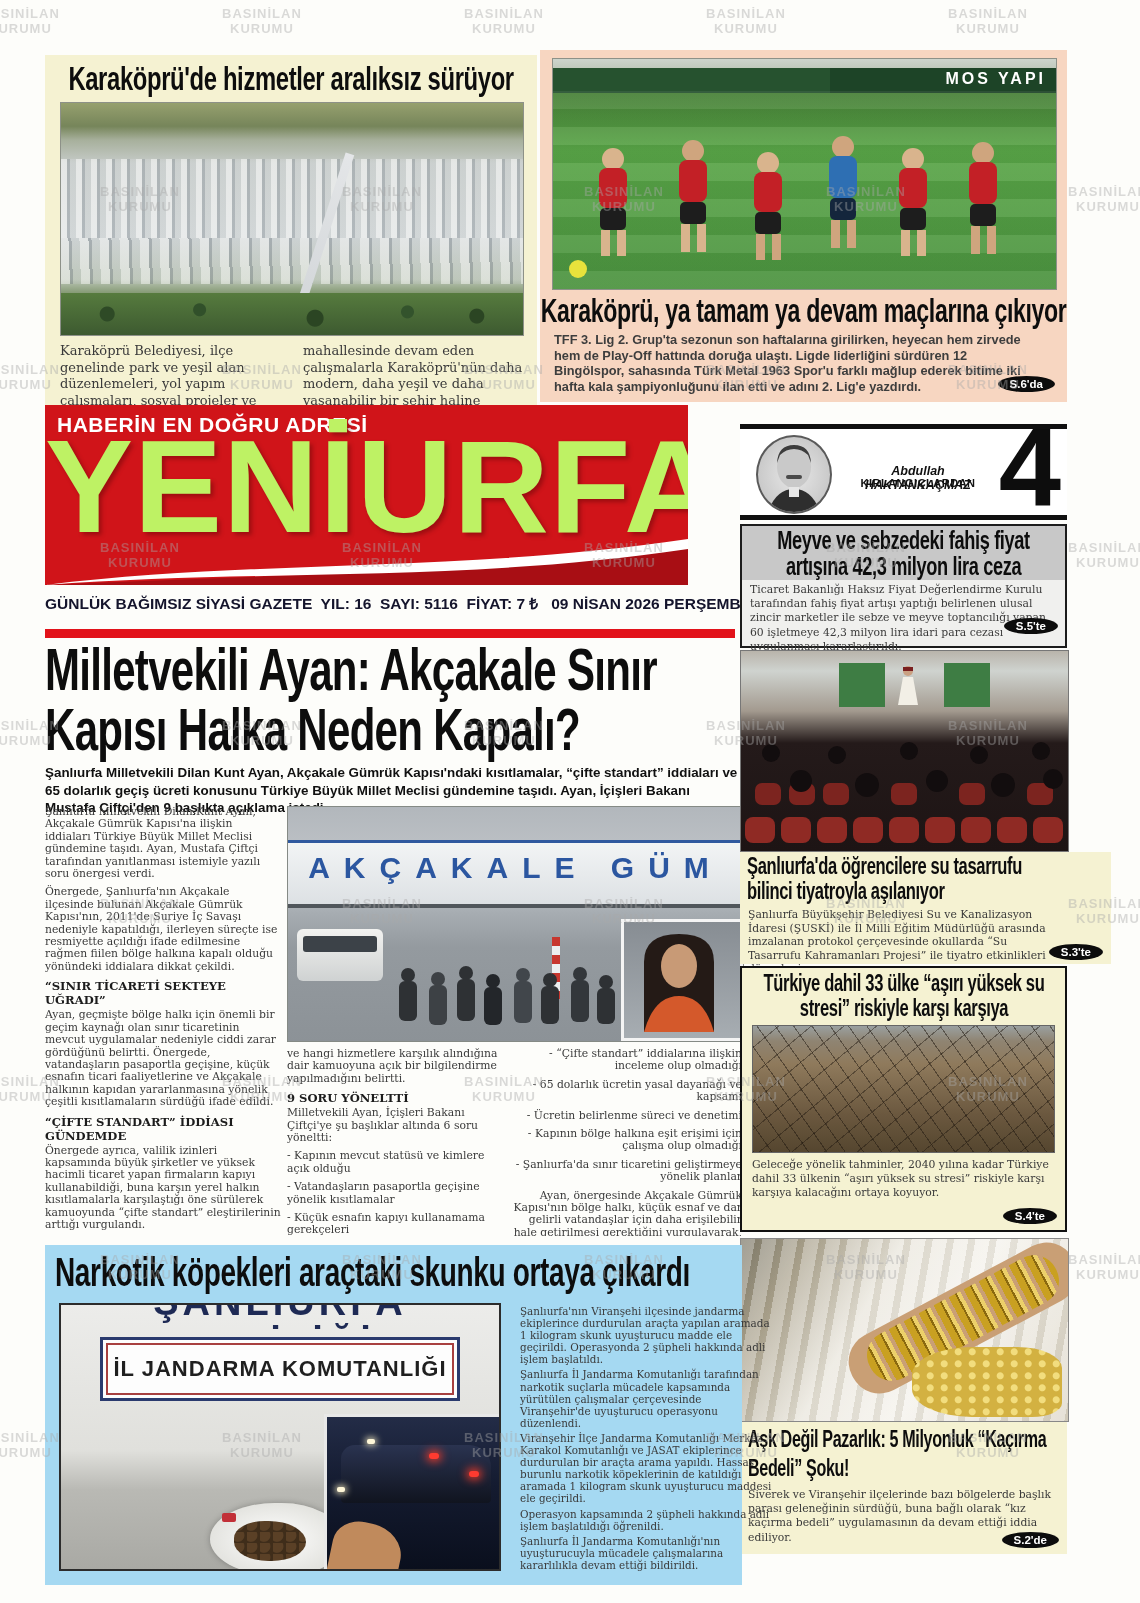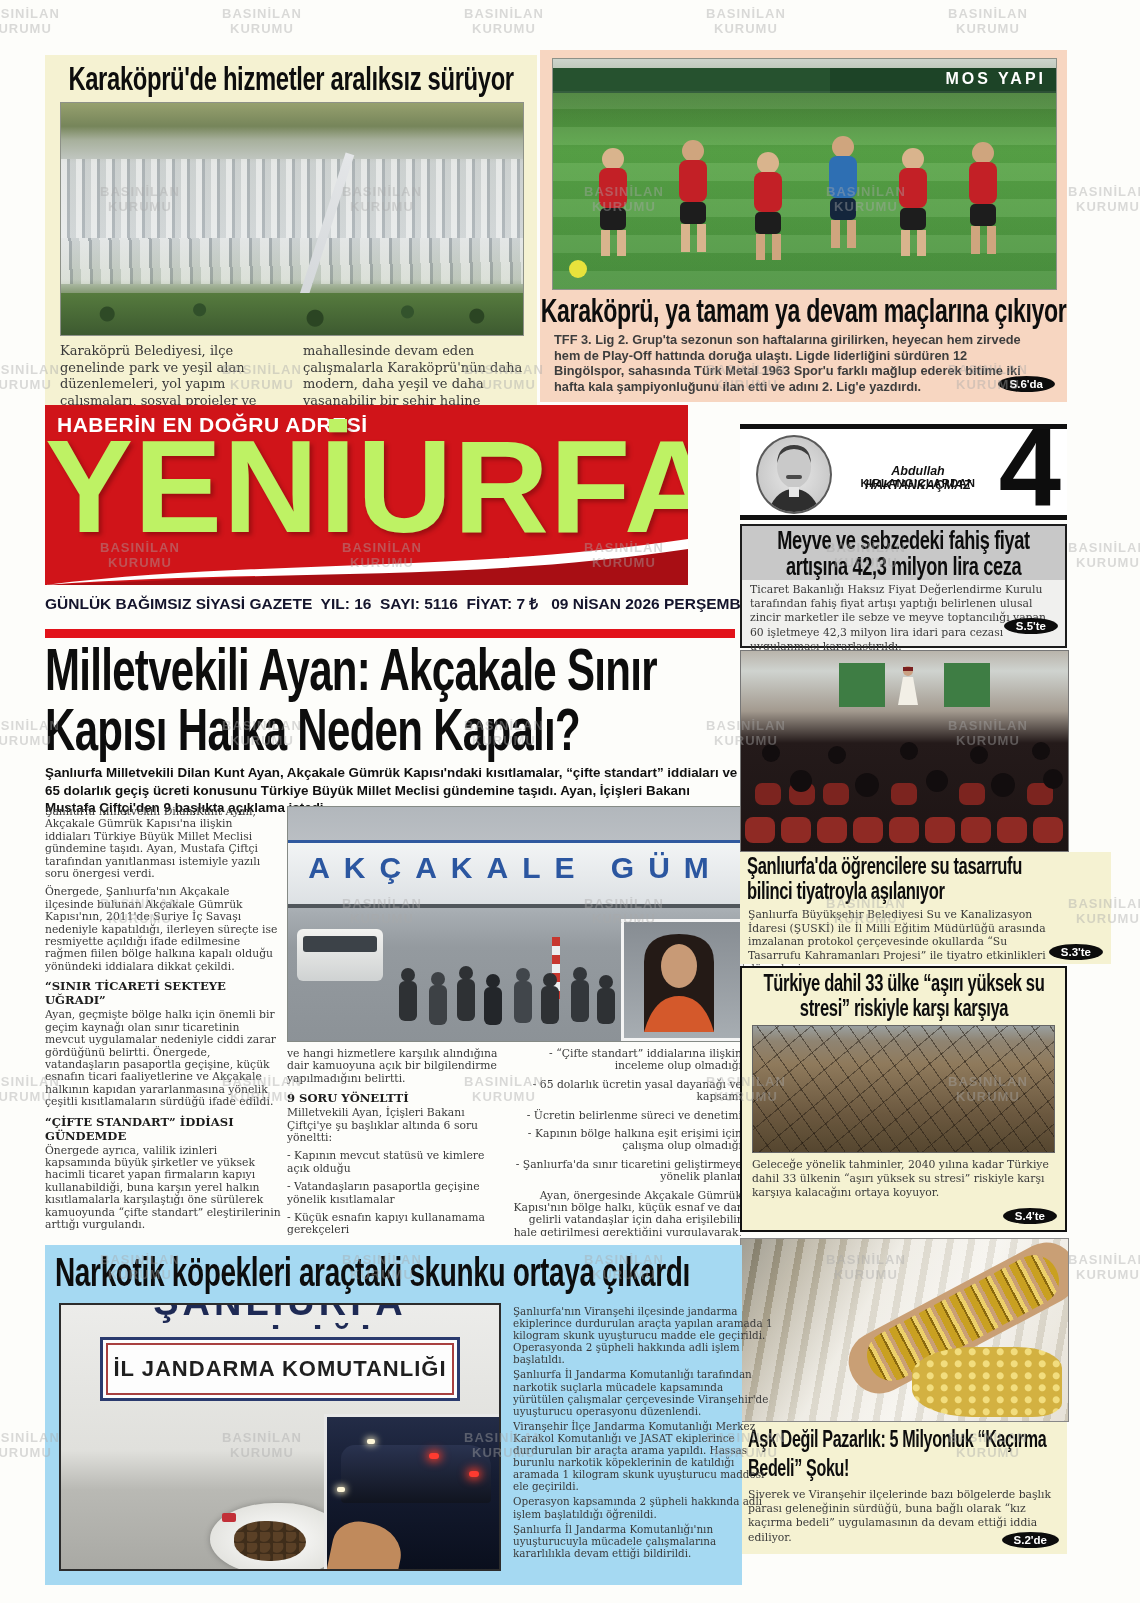--- a/index.html
+++ b/index.html
@@ -130,21 +130,21 @@
   #nar-chunks{position:absolute;left:24px;top:18px;width:72px;height:40px;border-radius:45% 55% 50% 50%;
     background:radial-gradient(circle at 30% 30%,#5a4026 0 6px,transparent 7px) 0 0/13px 11px,#3f2d1a;}
   #nar-tie{position:absolute;left:12px;top:10px;width:14px;height:9px;background:#c23038;border-radius:2px;}
   #nar-inset{position:absolute;right:0;bottom:0;width:172px;height:152px;border-left:3px solid #e8e8e8;border-top:3px solid #e8e8e8;
     background:linear-gradient(#232c47 0%,#141b30 45%,#0a0f1d 100%);overflow:hidden;}
   #nar-car{position:absolute;left:14px;top:28px;width:150px;height:58px;background:linear-gradient(#2a3350,#10141f);border-radius:14px 22px 4px 4px;}
   .tlight{position:absolute;width:10px;height:6px;background:#ff3b30;border-radius:3px;box-shadow:0 0 8px 3px rgba(255,60,40,.8);}
   .hlight{position:absolute;width:8px;height:5px;background:#fff7d8;border-radius:2px;box-shadow:0 0 6px 2px rgba(255,245,200,.7);}
   #nar-hand{position:absolute;left:4px;bottom:-14px;width:70px;height:60px;background:#c08a5c;border-radius:40% 50% 10% 10%;transform:rotate(12deg);}
   #nar-body{left:468px;top:60px;width:262px;height:272px;overflow:hidden;}
-  .narp{margin:0 0 3px 0;font-size:10.4px;line-height:12.1px;}
+  .narp{margin:0 0 3px 7px;font-size:10.4px;line-height:12.1px;}
 </style>
 </head>
 <body>
 
 <div id="page">
 
   <div class="abs" id="tl-box">
     <div class="abs hl" id="tl-head">
       <span class="sq70">Karaköprü'de hizmetler aralıksız sürüyor</span>
     </div>

